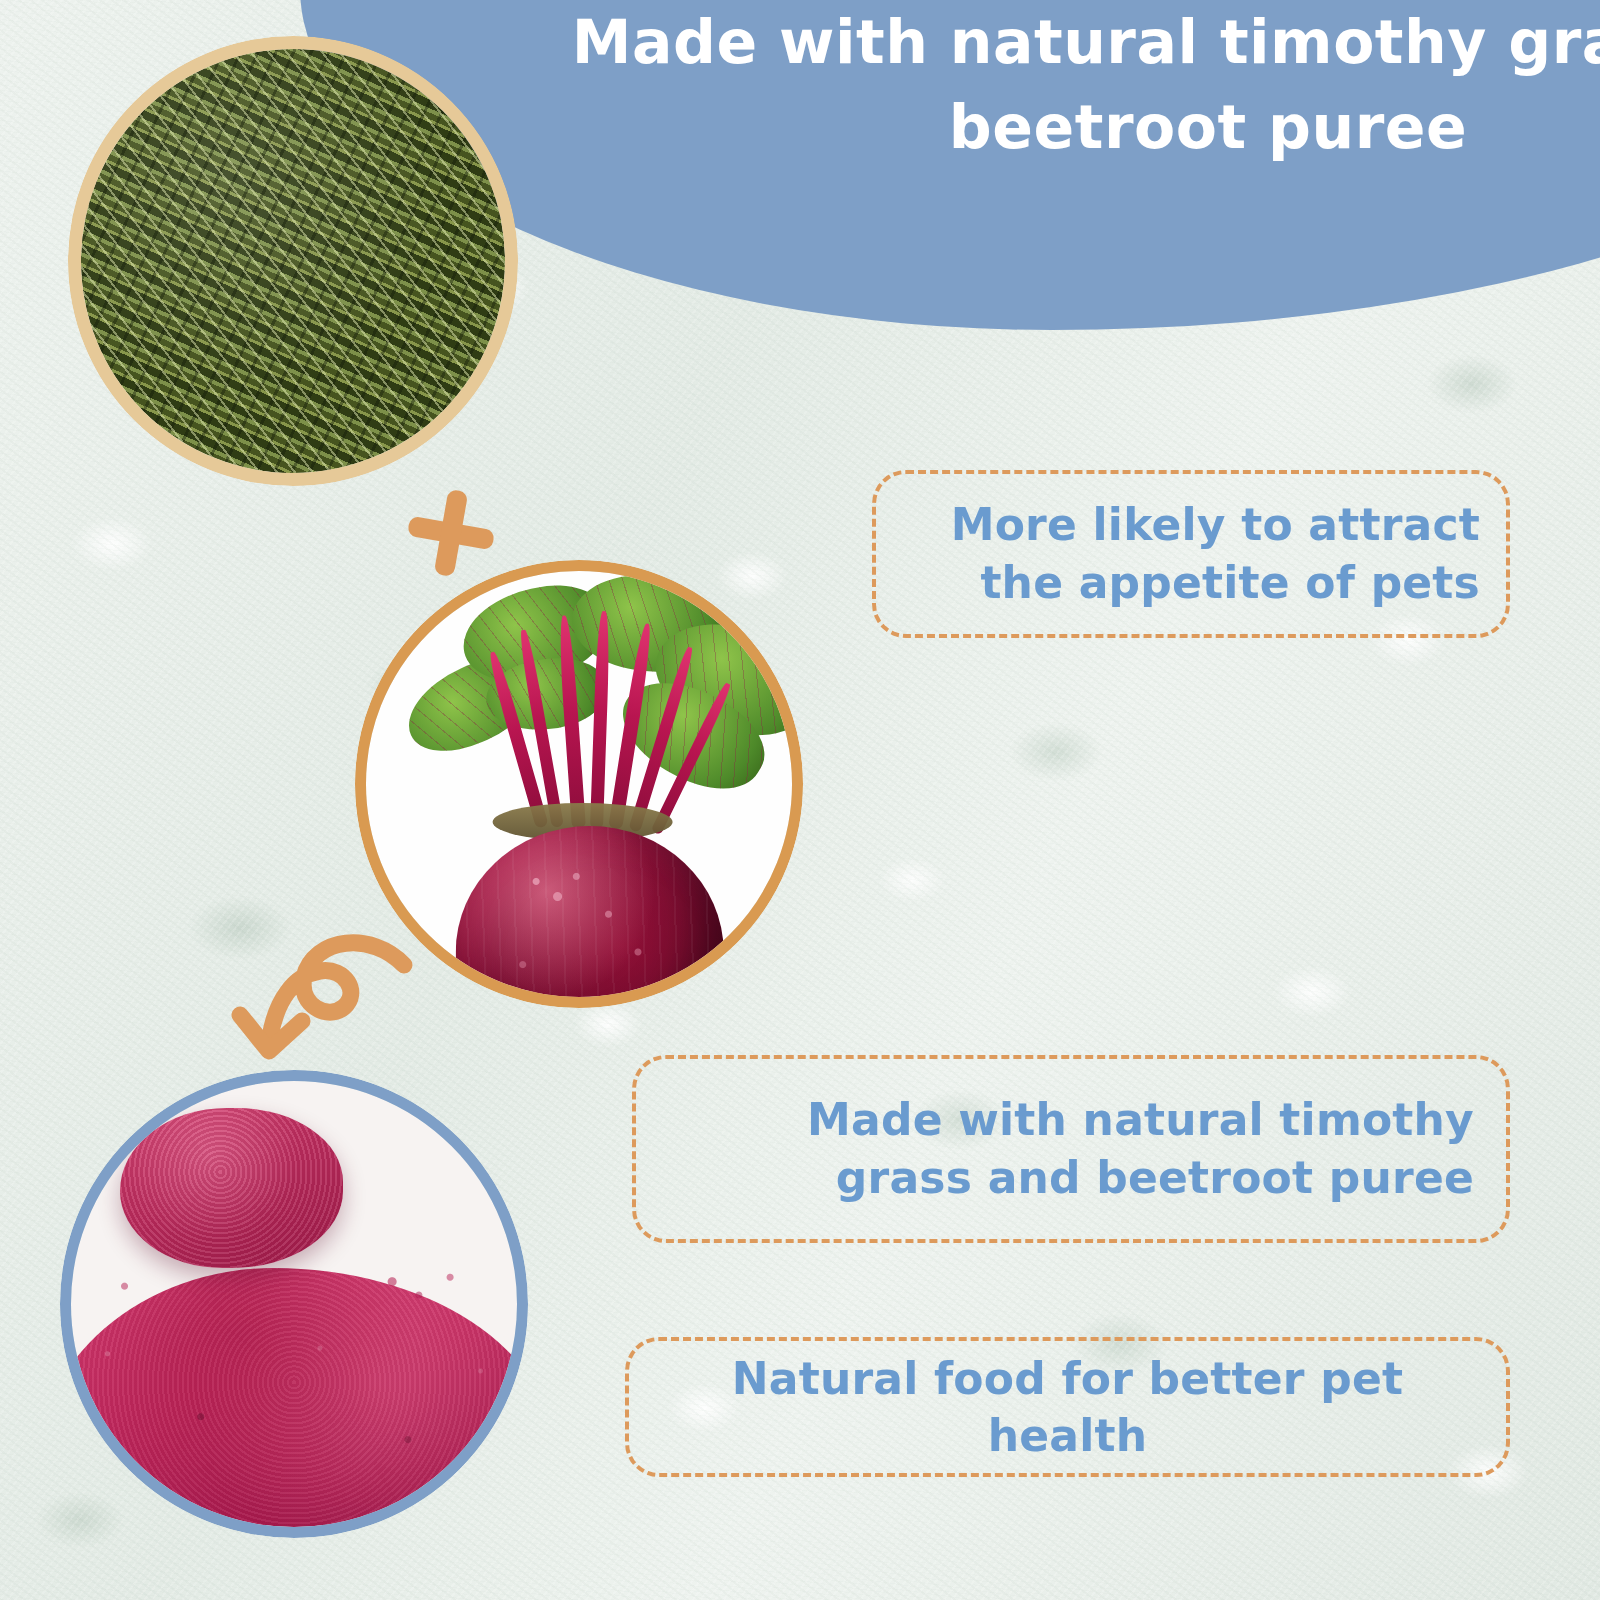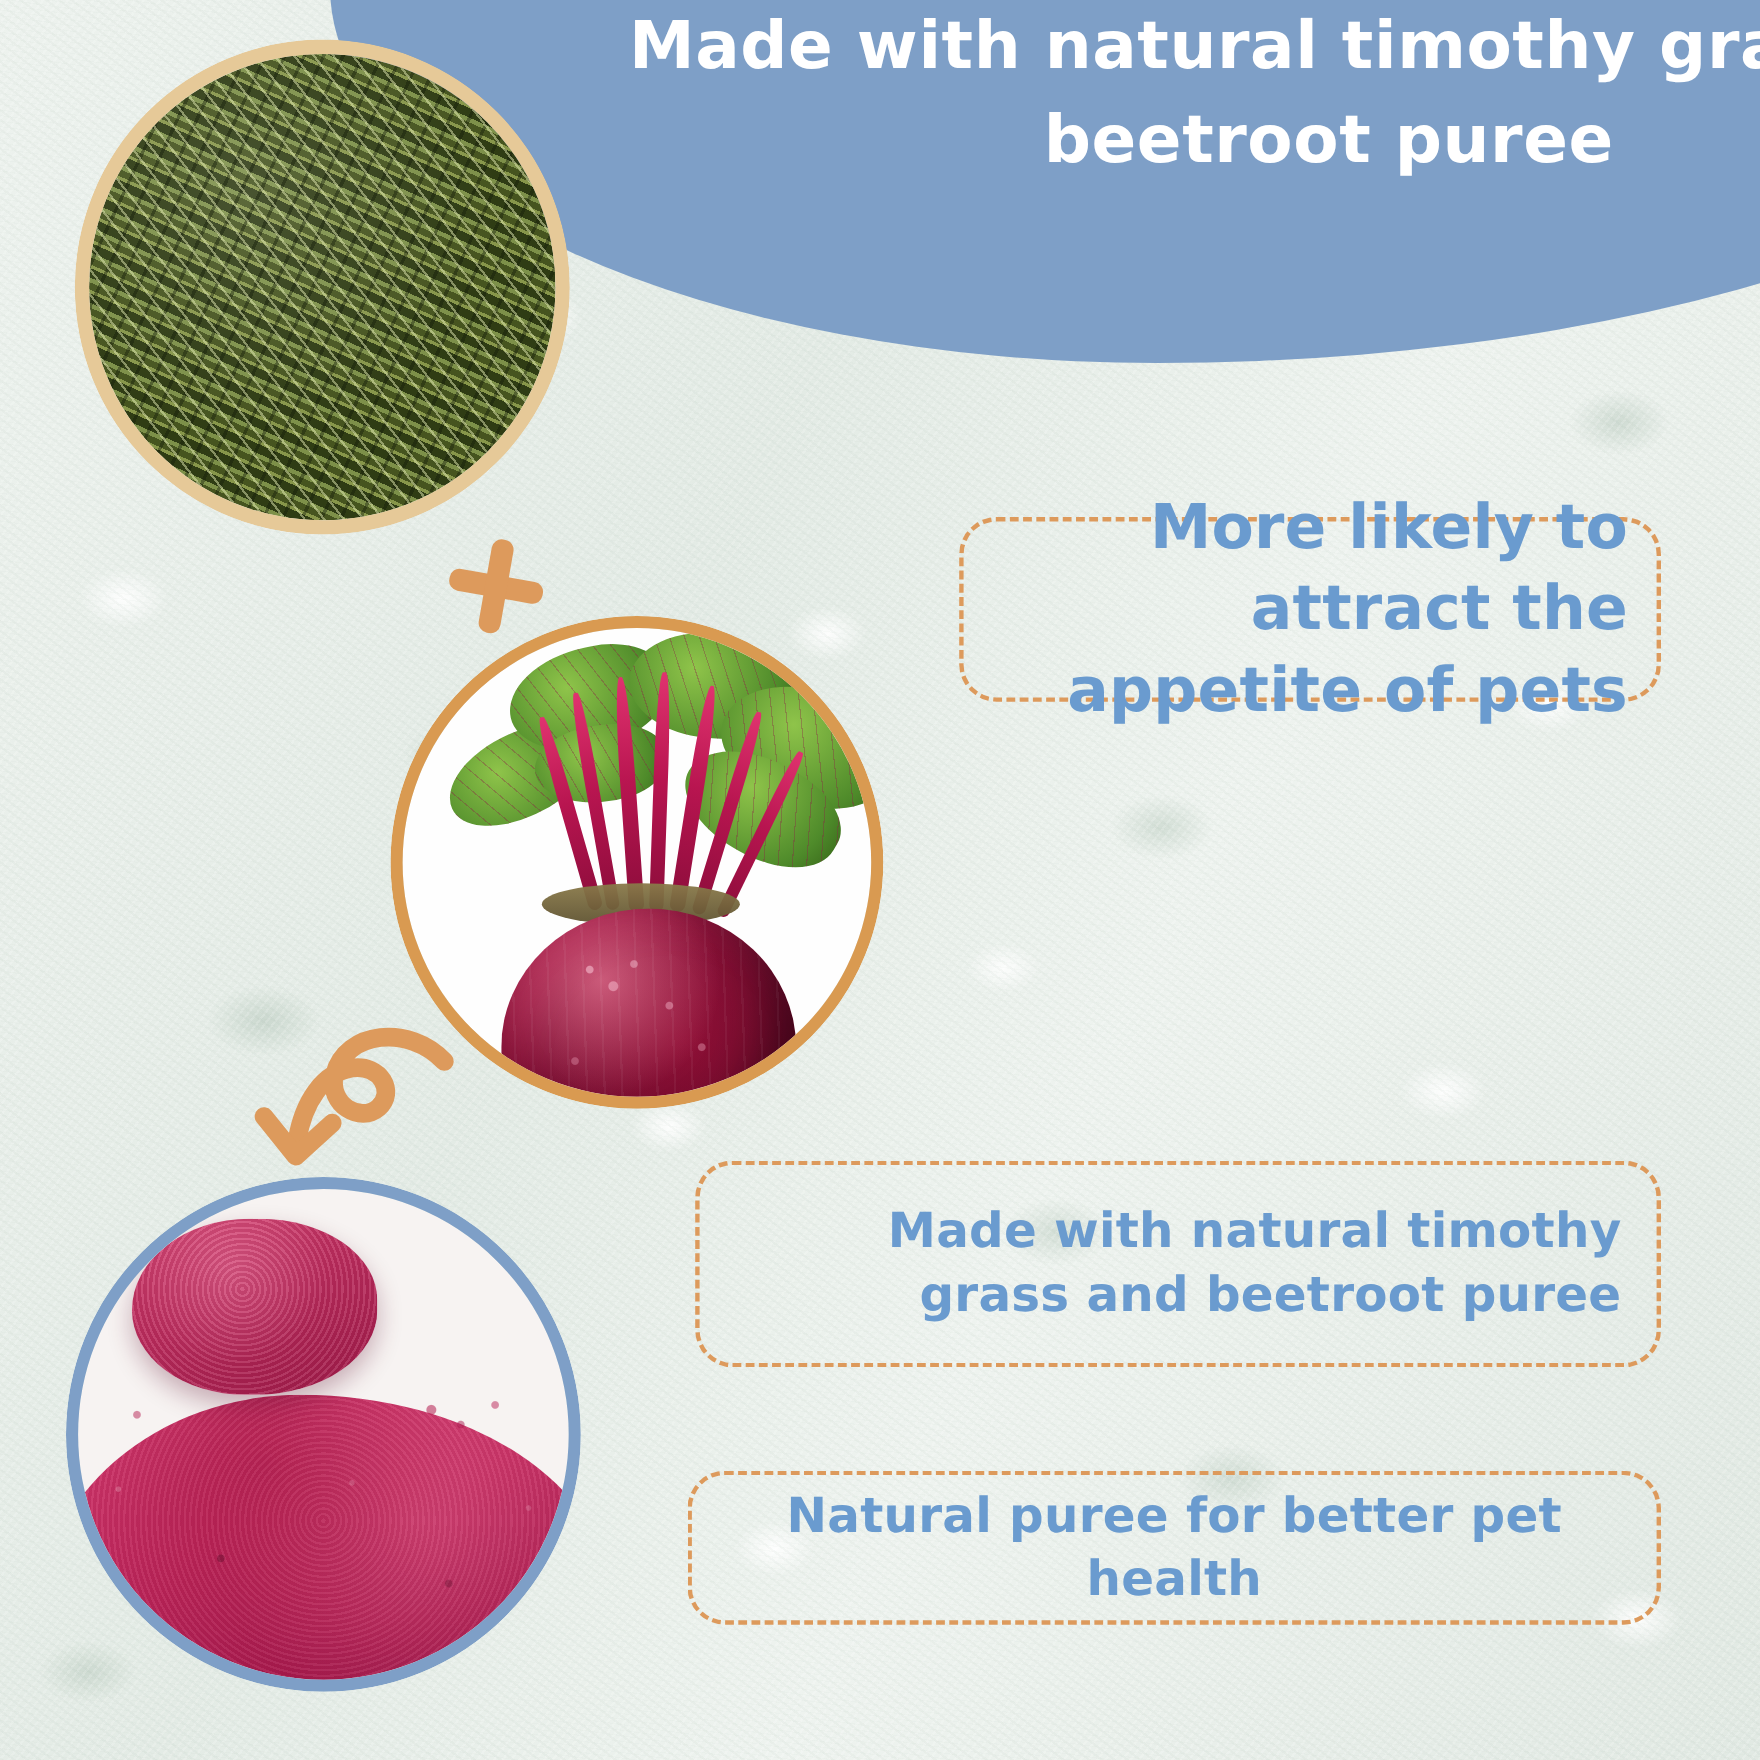--- a/index.html
+++ b/index.html
@@ -189,21 +189,21 @@
     padding:0 26px;
   }
   .feature p{
     margin:0;width:100%;
     color:var(--textblue,#6a9bcf);
     font-family:"DejaVu Sans", sans-serif;
     font-weight:700;
     letter-spacing:.2px;
   }
   #feature-1{left:872px;top:470px;width:638px;height:168px;}
-  #feature-1 p{font-size:56px;line-height:1.32;text-align:right;}
+  #feature-1 p{font-size:44px;line-height:1.32;text-align:right;}
   #feature-2{left:900px;top:735px;width:610px;height:225px;}
   #feature-2 p{font-size:44px;line-height:1.32;text-align:right;}
   #feature-3{left:632px;top:1055px;width:878px;height:188px;}
   #feature-3 p{font-size:44px;line-height:1.32;text-align:right;padding-right:6px;}
   #feature-4{left:625px;top:1337px;width:885px;height:140px;}
   #feature-4 p{font-size:44px;line-height:1.3;text-align:center;}
 </style>
 </head>
 <body style="--blue: #7e9fc7; --textblue: #6a9bcf;">
 
@@ -266,16 +266,16 @@
     <div class="ring" id="powder-ring"></div>
   </div>
 
   <div class="feature" id="feature-1">
     <p>More likely to attract the appetite of pets</p>
   </div>
   <div class="feature" id="feature-3">
     <p>Made with natural timothy grass and beetroot puree</p>
   </div>
   <div class="feature" id="feature-4">
-    <p>Natural puree for better pet health</p>
+    <p>Natural food for better pet health</p>
   </div>
 
 </div>
 
 </body></html>

